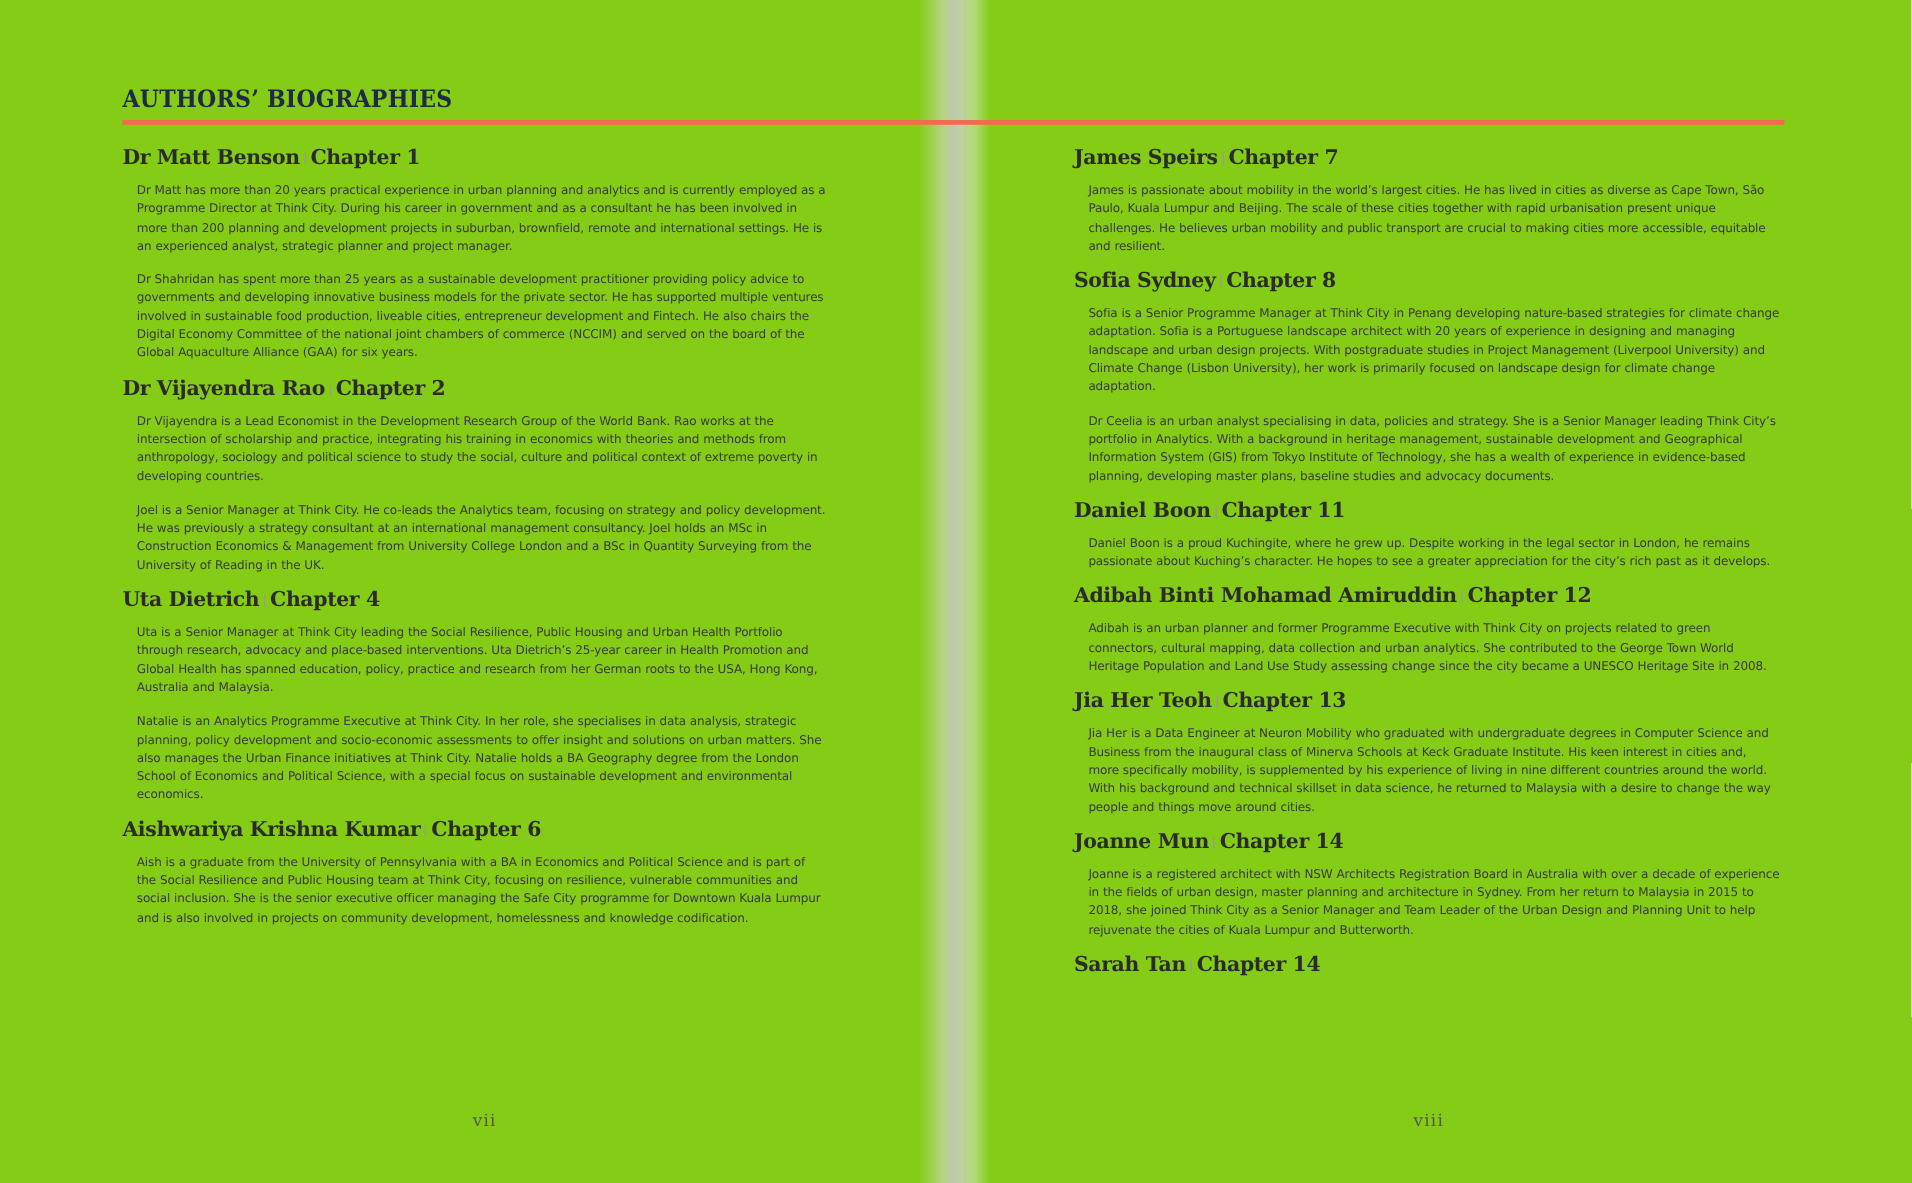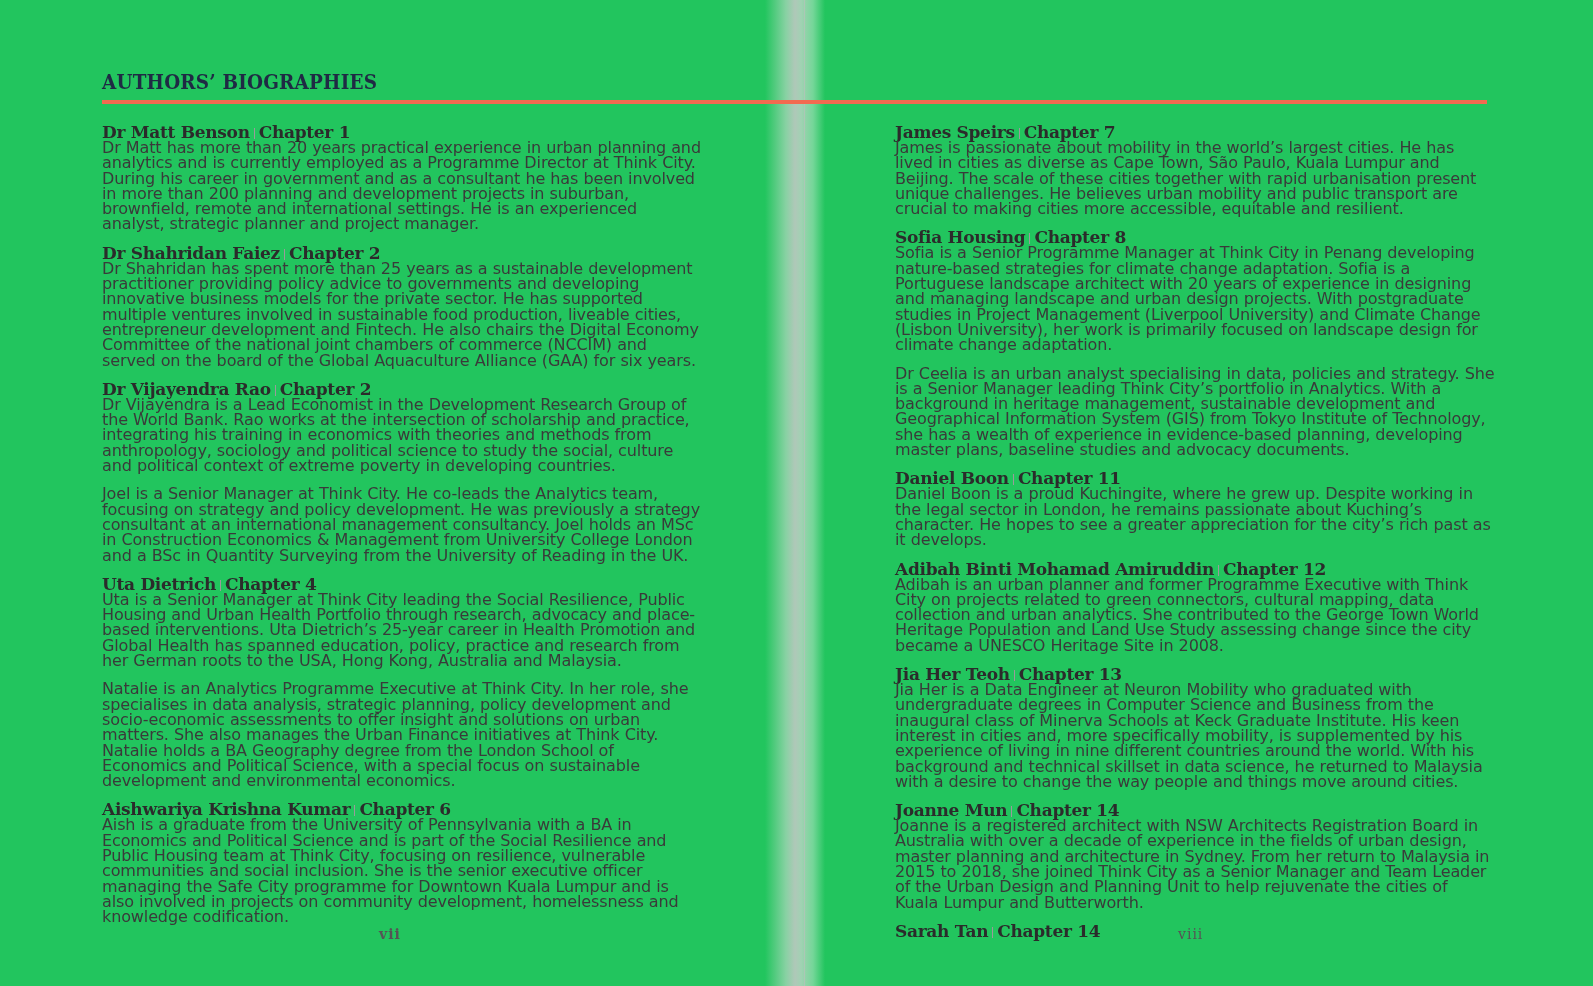--- a/index.html
+++ b/index.html
@@ -10,21 +10,21 @@
     body {
       width: 1593px;
       height: 986px;
       position: relative;
       overflow: hidden;
       font-family: "DejaVu Sans", sans-serif;
     }
     .spread {
       position: absolute;
       inset: 0;
-      background: #22c55e;
+      background: #84cc16;
     }
     .gutter {
       position: absolute;
       top: 0;
       left: 765px;
       width: 60px;
       height: 986px;
       background: linear-gradient(to right,
         rgba(255,255,255,0) 0%,
         rgba(220,220,220,0.55) 35%,
@@ -88,55 +88,54 @@
       height: 11px;
       background: #9a9a9a;
       margin: 0 4px 0 4px;
       vertical-align: -1px;
     }
     .chapter {
       font-weight: bold;
     }
     .bio-text {
       font-family: "DejaVu Sans", sans-serif;
-      font-size: 16px;
+      font-size: 10px;
       line-height: 15.3px;
       color: #3a3a3a;
       letter-spacing: -0.12px;
       word-spacing: 0.2px;
-      margin: 0;
+      margin: 12px;
     }
     .page-num {
       position: absolute;
       top: 926px;
       font-family: "DejaVu Serif", serif;
       font-size: 14px;
       color: #555555;
       letter-spacing: 1px;
     }
-    .page-num.left { left: 379px; font-weight: bold; }
+    .page-num.left { left: 394px; }
     .page-num.right { left: 1178px; }
   </style>
 </head>
 <body>
 
 <div class="spread">
   <div class="gutter"></div>
   <div class="gutter-line"></div>
 
   <h1 class="title">AUTHORS’ BIOGRAPHIES</h1>
   <div class="rule"></div>
 
   <div class="column left">
     <div class="bio">
       <div class="bio-heading"><span>Dr Matt Benson</span><span class="sep"></span><span class="chapter">Chapter 1</span></div>
       <p class="bio-text">Dr Matt has more than 20 years practical experience in urban planning and analytics and is currently employed as a Programme Director at Think City. During his career in government and as a consultant he has been involved in more than 200 planning and development projects in suburban, brownfield, remote and international settings. He is an experienced analyst, strategic planner and project manager.</p>
     </div>
     <div class="bio">
-      <div class="bio-heading"><span>Dr Shahridan Faiez</span><span class="sep"></span><span class="chapter">Chapter 2</span></div>
       <p class="bio-text">Dr Shahridan has spent more than 25 years as a sustainable development practitioner providing policy advice to governments and developing innovative business models for the private sector. He has supported multiple ventures involved in sustainable food production, liveable cities, entrepreneur development and Fintech. He also chairs the Digital Economy Committee of the national joint chambers of commerce (NCCIM) and served on the board of the Global Aquaculture Alliance (GAA) for six years.</p>
     </div>
     <div class="bio">
       <div class="bio-heading"><span>Dr Vijayendra Rao</span><span class="sep"></span><span class="chapter">Chapter 2</span></div>
       <p class="bio-text">Dr Vijayendra is a Lead Economist in the Development Research Group of the World Bank. Rao works at the intersection of scholarship and practice, integrating his training in economics with theories and methods from anthropology, sociology and political science to study the social, culture and political context of extreme poverty in developing countries.</p>
     </div>
     <div class="bio">
       <p class="bio-text">Joel is a Senior Manager at Think City. He co-leads the Analytics team, focusing on strategy and policy development. He was previously a strategy consultant at an international management consultancy. Joel holds an MSc in Construction Economics &amp; Management from University College London and a BSc in Quantity Surveying from the University of Reading in the UK.</p>
     </div>
     <div class="bio">
@@ -151,21 +150,21 @@
       <p class="bio-text">Aish is a graduate from the University of Pennsylvania with a BA in Economics and Political Science and is part of the Social Resilience and Public Housing team at Think City, focusing on resilience, vulnerable communities and social inclusion. She is the senior executive officer managing the Safe City programme for Downtown Kuala Lumpur and is also involved in projects on community development, homelessness and knowledge codification.</p>
     </div>
   </div>
 
   <div class="column right">
     <div class="bio">
       <div class="bio-heading"><span>James Speirs</span><span class="sep"></span><span class="chapter">Chapter 7</span></div>
       <p class="bio-text">James is passionate about mobility in the world’s largest cities. He has lived in cities as diverse as Cape Town, São Paulo, Kuala Lumpur and Beijing. The scale of these cities together with rapid urbanisation present unique challenges. He believes urban mobility and public transport are crucial to making cities more accessible, equitable and resilient.</p>
     </div>
     <div class="bio">
-      <div class="bio-heading"><span>Sofia Housing</span><span class="sep"></span><span class="chapter">Chapter 8</span></div>
+      <div class="bio-heading"><span>Sofia Sydney</span><span class="sep"></span><span class="chapter">Chapter 8</span></div>
       <p class="bio-text">Sofia is a Senior Programme Manager at Think City in Penang developing nature-based strategies for climate change adaptation. Sofia is a Portuguese landscape architect with 20 years of experience in designing and managing landscape and urban design projects. With postgraduate studies in Project Management (Liverpool University) and Climate Change (Lisbon University), her work is primarily focused on landscape design for climate change adaptation.</p>
     </div>
     <div class="bio">
       <p class="bio-text">Dr Ceelia is an urban analyst specialising in data, policies and strategy. She is a Senior Manager leading Think City’s portfolio in Analytics. With a background in heritage management, sustainable development and Geographical Information System (GIS) from Tokyo Institute of Technology, she has a wealth of experience in evidence-based planning, developing master plans, baseline studies and advocacy documents.</p>
     </div>
     <div class="bio">
       <div class="bio-heading"><span>Daniel Boon</span><span class="sep"></span><span class="chapter">Chapter 11</span></div>
       <p class="bio-text">Daniel Boon is a proud Kuchingite, where he grew up. Despite working in the legal sector in London, he remains passionate about Kuching’s character. He hopes to see a greater appreciation for the city’s rich past as it develops.</p>
     </div>
     <div class="bio">

